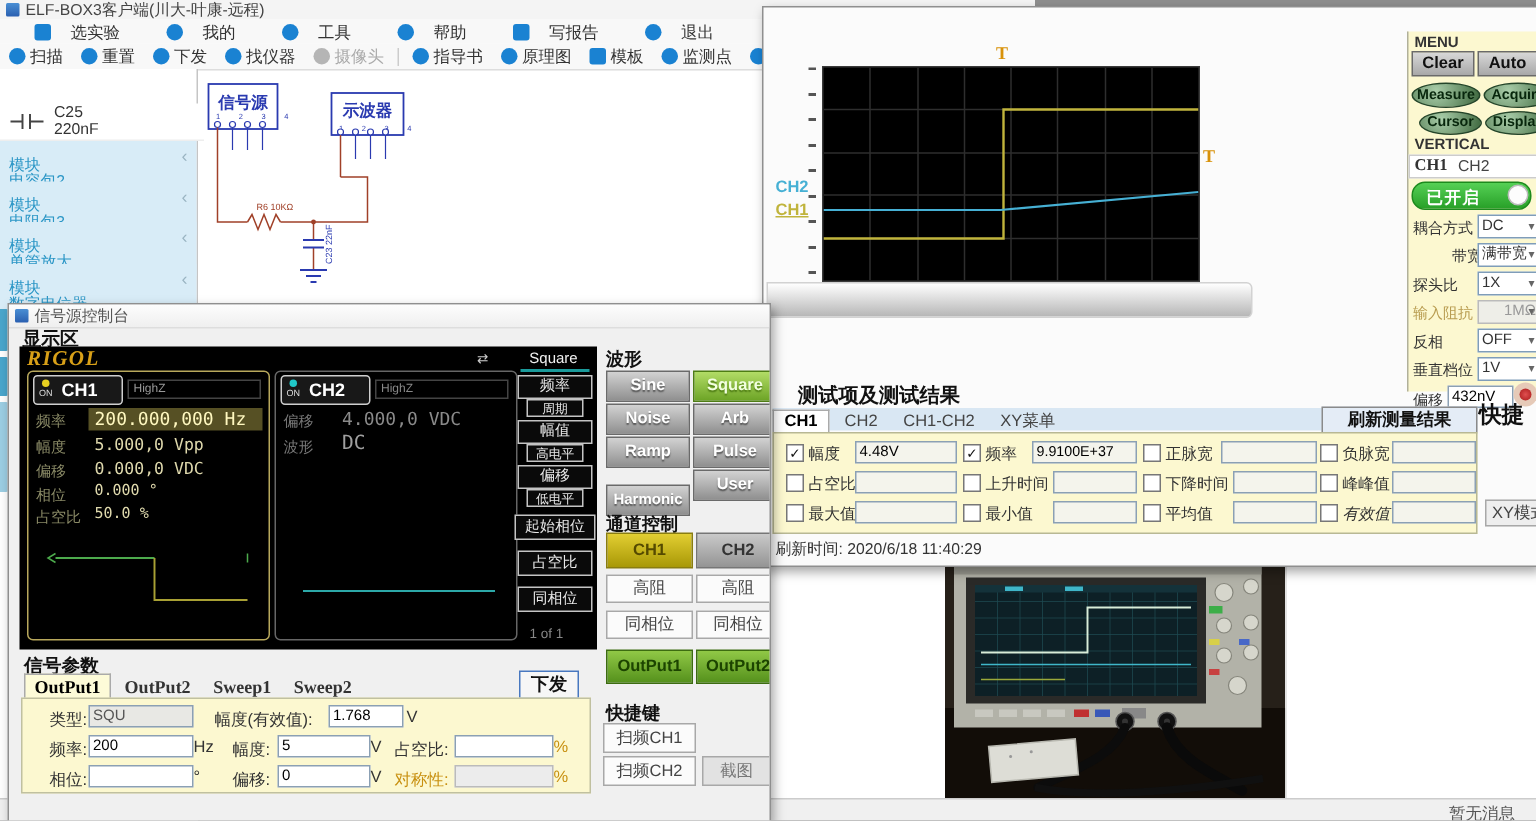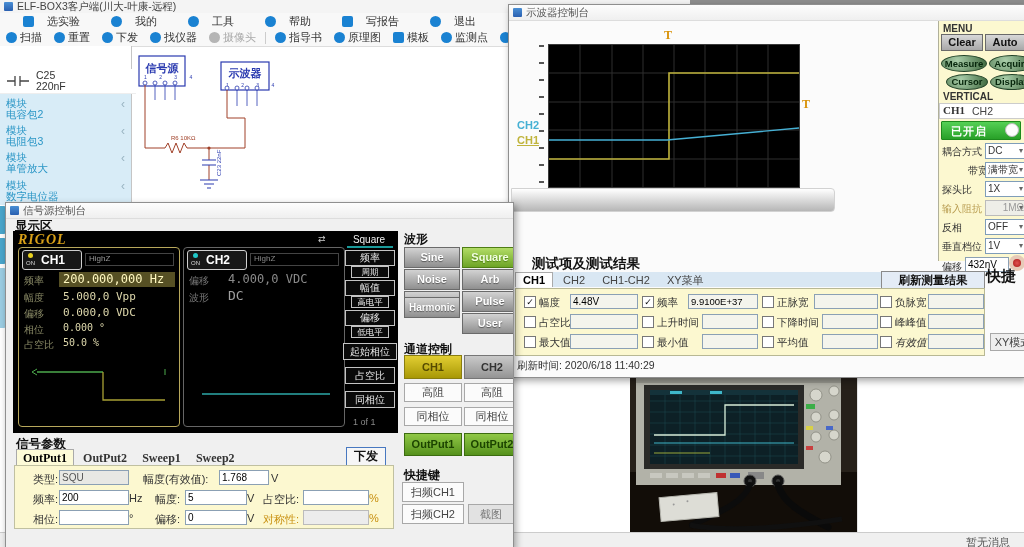--- a/index.html
+++ b/index.html
@@ -22,21 +22,21 @@
   #toolbar{left:0;top:29px;width:1024px;height:17px;background:#f8f8f8;border-bottom:1px solid #ddd;display:flex;align-items:center;}
   .mitem{display:inline-flex;align-items:center;gap:13px;padding:0 8px;font-size:11px;color:#333;height:100%;margin-left:15px;}
   .titem{display:inline-flex;align-items:center;gap:3px;padding:0 6px;font-size:11px;color:#333;height:100%;}
   .titem.dis{color:#aaa;}
   .tsep{width:1px;height:12px;background:#ccc;margin:0 3px;}
   
   #sidebar{left:0;top:46px;width:131px;height:501px;background:#fff;border-right:1px solid #c5c5c5;}
   .scomp{position:absolute;left:0;width:130px;background:#fff;display:flex;align-items:center;gap:6px;padding-left:6px;}
   .scomp .lbl{line-height:11px;font-size:10.5px;color:#333;}
   .smod{position:absolute;left:0;width:125px;height:25px;background:#d8ecf7;color:#2b96c6;font-size:10.5px;
-    padding:4px 0 0 6px;line-height:11px;}
+    padding:11px 0 0 6px;line-height:11px;}
   .smod::after{content:"‹";position:absolute;right:6px;top:5px;color:#9ab4c2;font-size:12px;}
   .sidetab{position:absolute;width:6px;background:#4aa6cc;border-radius:0 2px 2px 0;}
   
   .graybtn{background:linear-gradient(#d2d2d2,#8f8f8f);border:1px solid #6a6a6a;color:#fff;font-weight:bold;
     text-shadow:0 1px 1px #555;font-size:11px;text-align:center;}
   .greenbtn{background:linear-gradient(#b2dc66,#6da426);border:1px solid #4e7d14;color:#f2ffe0;font-weight:bold;
     text-shadow:0 1px 1px #4e7d14;font-size:11px;text-align:center;}
   .whitebtn{background:#fbfbfb;border:1px solid #a8a8a8;color:#444;text-align:center;font-size:11px;}
   .ch1btn{background:linear-gradient(#e2ce32,#a89806);border:1px solid #897d10;color:#554a00;font-weight:bold;text-align:center;}
   .ch2btn{background:linear-gradient(#c9c9c9,#949494);border:1px solid #767676;color:#333;font-weight:bold;text-align:center;}
@@ -259,24 +259,20 @@
       <circle cx="44" cy="126" r="1" fill="#999"></circle>
         <circle cx="58" cy="124" r="1" fill="#999"></circle>
     </g>
   </svg>
   <div class="abs" style="left:857px;top:377px;width:167px;height:155px;background:#fff;border-left:1px solid #e4e4e4;"></div>
 
   <div class="abs" style="left:0;top:532px;width:1024px;height:15px;background:#f0f0f0;border-top:1px solid #ccc;"></div>
   <div class="abs" style="right:14px;top:535px;color:#555;font-size:11px;">暂无消息</div>
 
   <div class="win" style="left:508px;top:4px;width:515px;height:372px;z-index:5;background:#fbfbfb;">
-    <div class="tbar">
-      <span class="wicon"></span>
-      <span>示波器控制台</span>
-    </div>
 
     <div class="ticks" style="left:30px;top:40px;height:142px;"></div>
     <div class="abs" style="left:8px;top:114px;color:#46b0d4;font-weight:bold;font-size:11px;">CH2</div>
     <div class="abs" style="left:8px;top:129px;color:#c0b43c;font-weight:bold;font-size:11px;text-decoration:underline;">CH1</div>
     <div class="abs" style="left:155px;top:23px;color:#d8920a;font-weight:bold;font-size:12px;font-family:'Liberation Serif',serif;">T</div>
     <div class="abs" style="left:293px;top:92px;color:#d8920a;font-weight:bold;font-size:12px;font-family:'Liberation Serif',serif;">T</div>
     <svg class="abs" style="left:39px;top:39px;background:#000;border:1px solid #3a3a3a;" width="250" height="142" viewBox="0 0 250 142">
       <g stroke="#2e2e2e" stroke-width="1">
         <path d="M31,0 V142 M63,0 V142 M94,0 V142 M125,0 V142 M156,0 V142 M188,0 V142 M219,0 V142"></path>
         <path d="M0,28 H250 M0,57 H250 M0,85 H250 M0,114 H250"></path>
@@ -293,21 +289,21 @@
       <div class="abs graybtn" style="left:46px;top:13px;width:38px;height:15px;line-height:15px;color:#111;text-shadow:none;background:linear-gradient(#d8d8d8,#a8a8a8);">Auto</div>
       <div class="ovalbtn" style="left:2px;top:34px;width:44px;height:15px;line-height:15px;">Measure</div>
       <div class="ovalbtn" style="left:50px;top:34px;width:44px;height:15px;line-height:15px;">Acquire</div>
       <div class="ovalbtn" style="left:7px;top:53px;width:40px;height:14px;line-height:14px;">Cursor</div>
       <div class="ovalbtn" style="left:51px;top:53px;width:42px;height:14px;line-height:14px;">Display</div>
       <div class="abs" style="left:4px;top:70px;font-weight:bold;font-size:10px;">VERTICAL</div>
       <div class="abs" style="left:0;top:82px;width:86px;height:14px;background:#fff;border:1px solid #ccc;">
         <span style="position:absolute;left:3px;top:0;font-family:'Liberation Serif',serif;font-weight:bold;font-size:11px;">CH1</span>
         <span style="position:absolute;left:32px;top:1px;font-size:10.5px;color:#444;">CH2</span>
       </div>
-      <div class="abs" style="left:2px;top:100px;width:78px;height:17px;border-radius:1px;background:linear-gradient(#55d055,#28a028);border:1px solid #1d8a1d;">
+      <div class="abs" style="left:2px;top:100px;width:78px;height:17px;border-radius:9px;background:linear-gradient(#55d055,#28a028);border:1px solid #1d8a1d;">
         <span style="position:absolute;left:9px;top:2px;color:#fff;font-weight:bold;font-size:11px;letter-spacing:1px;">已开启</span>
         <span style="position:absolute;right:1px;top:1px;width:14px;height:14px;border-radius:50%;background:#fdfdfd;border:1px solid #bbb;box-sizing:border-box;"></span>
       </div>
       <div class="prow-lab" style="left:3px;top:124px;">耦合方式</div>
       <div class="sel" style="left:46px;top:122px;width:36px;">DC</div>
       <div class="prow-lab" style="left:3px;top:143px;margin-left:26px;">带宽限制</div>
       <div class="sel" style="left:46px;top:141px;width:36px;">满带宽</div>
       <div class="prow-lab" style="left:3px;top:162px;">探头比</div>
       <div class="sel" style="left:46px;top:160px;width:36px;">1X</div>
       <div class="prow-lab" style="left:3px;top:181px;color:#b89c50;">输入阻抗</div>
@@ -448,21 +444,21 @@
       <div class="abs" style="left:340px;top:186px;font-size:9px;color:#888;">1 of 1</div>
     </div>
 
     <div class="abs hdr" style="left:398px;top:28px;font-size:12px;">波形</div>
     <div class="abs graybtn" style="left:398px;top:44px;width:54px;height:19px;line-height:19px;">Sine</div>
     <div class="abs greenbtn" style="left:456px;top:44px;width:54px;height:19px;line-height:19px;">Square</div>
     <div class="abs graybtn" style="left:398px;top:66px;width:54px;height:19px;line-height:19px;">Noise</div>
     <div class="abs graybtn" style="left:456px;top:66px;width:54px;height:19px;line-height:19px;">Arb</div>
     <div class="abs graybtn" style="left:398px;top:88px;width:54px;height:19px;line-height:19px;">Ramp</div>
     <div class="abs graybtn" style="left:456px;top:88px;width:54px;height:19px;line-height:19px;">Pulse</div>
-    <div class="abs graybtn" style="left:398px;top:94px;width:54px;height:19px;line-height:19px;font-size:10px;">Harmonic</div>
+    <div class="abs graybtn" style="left:398px;top:120px;width:54px;height:19px;line-height:19px;font-size:10px;">Harmonic</div>
     <div class="abs graybtn" style="left:456px;top:110px;width:54px;height:19px;line-height:19px;">User</div>
 
     <div class="abs hdr" style="left:398px;top:138px;font-size:12px;">通道控制</div>
     <div class="abs ch1btn" style="left:398px;top:152px;width:56px;height:22px;line-height:22px;">CH1</div>
     <div class="abs ch2btn" style="left:458px;top:152px;width:54px;height:22px;line-height:22px;">CH2</div>
     <div class="abs whitebtn" style="left:398px;top:180px;width:56px;height:17px;line-height:17px;">高阻</div>
     <div class="abs whitebtn" style="left:458px;top:180px;width:54px;height:17px;line-height:17px;">高阻</div>
     <div class="abs whitebtn" style="left:398px;top:204px;width:56px;height:17px;line-height:17px;">同相位</div>
     <div class="abs whitebtn" style="left:458px;top:204px;width:54px;height:17px;line-height:17px;">同相位</div>
     <div class="abs outbtn" style="left:398px;top:230px;width:56px;height:21px;line-height:21px;">OutPut1</div>

